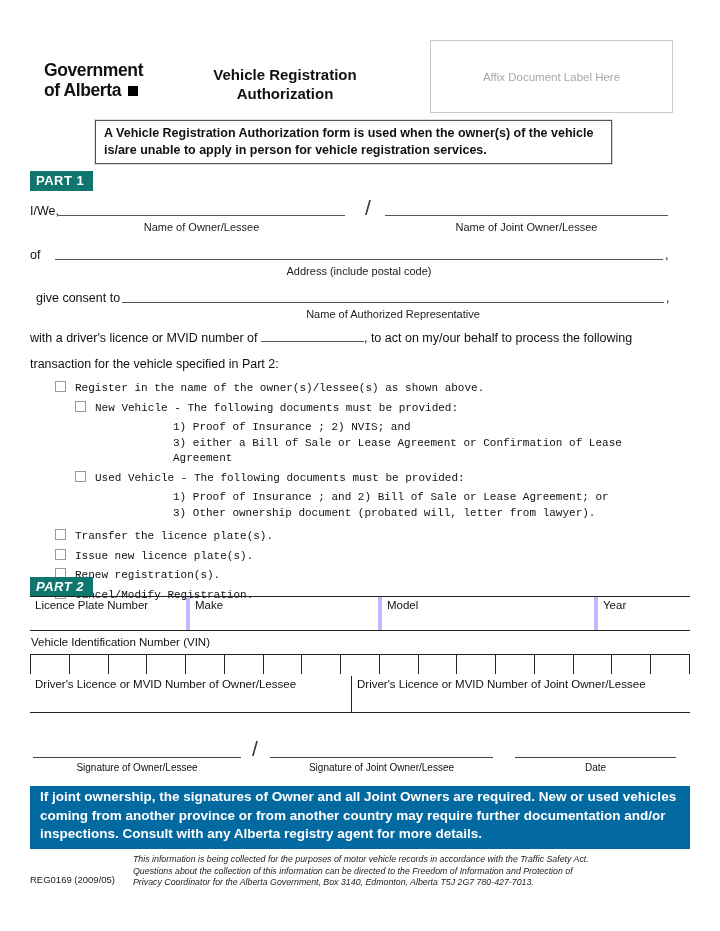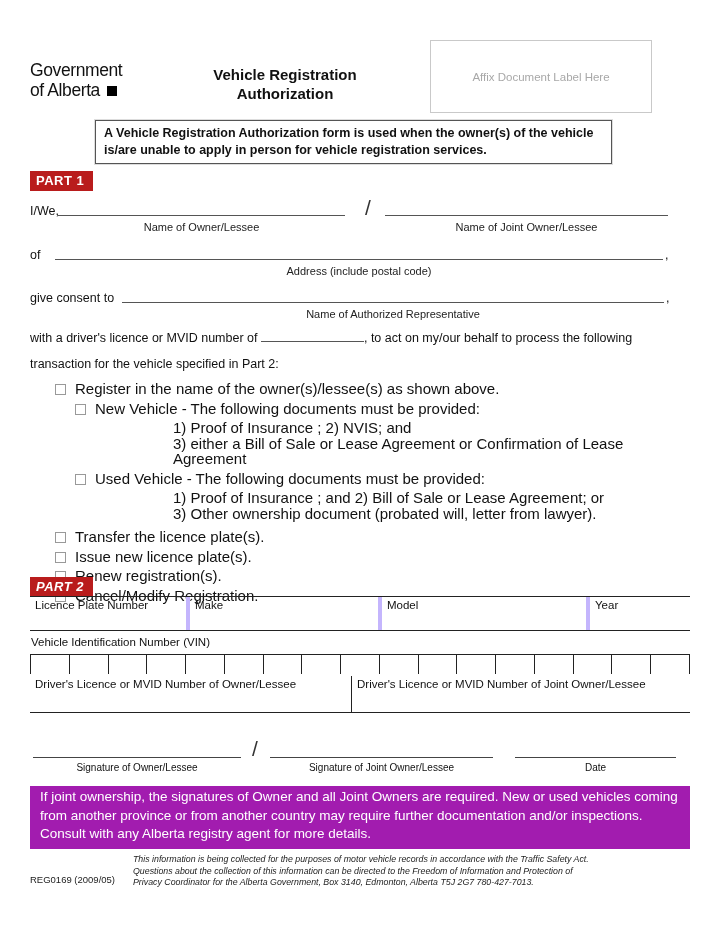--- a/index.html
+++ b/index.html
@@ -3,71 +3,71 @@
 <meta charset="utf-8">
 <style>
   * { margin:0; padding:0; box-sizing:border-box; }
   html,body { background:#e8e8e8; }
   .page {
     position:relative; width:720px; height:931px; background:#ffffff;
     margin:0 auto; font-family:"Liberation Sans","DejaVu Sans",sans-serif;
     color:#111; overflow:hidden;
   }
   
-  .logo { position:absolute; left:30px; top:60px; font-weight:normal;
+  .logo { position:absolute; left:44px; top:60px; font-weight:bold;
           font-size:17.5px; line-height:20px; letter-spacing:-0.4px; }
   .logo-square { display:inline-block; width:10px; height:10px; background:#000; margin-left:7px; }
   .form-title { position:absolute; left:170px; top:65px; width:230px; text-align:center;
                 font-weight:bold; font-size:15px; line-height:19px; }
-  .affix-box { position:absolute; left:430px; top:40px; width:222px; height:73px;
+  .affix-box { position:absolute; left:430px; top:40px; width:243px; height:73px;
                border:1px solid #c9c9c9; display:flex; align-items:center; justify-content:center;
                color:#a8a8a8; font-size:11.5px; }
   
   .intro-box { position:absolute; left:95px; top:120px; width:517px;
                border:1px solid #555; outline:1px solid #ddd; padding:4px 8px 5px 8px;
                font-weight:bold; font-size:12.5px; line-height:16.5px; }
   
-  .part-label { position:absolute; left:30px; background:#b91c1c; color:#fff; font-weight:bold;
+  .part-label { position:absolute; left:30px; background:#0f766e; color:#fff; font-weight:bold;
                 font-size:13px; padding:2px 9px 3px 6px; letter-spacing:0.5px; }
   .part1-pos { top:171px; } .part2-pos { top:577px;font-style:italic; }
   
   .fill-line { position:absolute; border-bottom:1px solid #555; height:19px; }
   .inline-txt { position:absolute; font-size:12.5px; }
   .under-label { position:absolute; text-align:center; font-size:11px; color:#222; }
   .big-slash { position:absolute; font-size:21px; color:#333; }
   .short-blank { display:inline-block; width:103px; border-bottom:1px solid #555; height:12px; }
   
-  .options { position:absolute; left:55px; top:381px; width:630px; font-size:15px; }
+  .options { position:absolute; left:55px; top:381px; width:630px; font-size:11px;font-family:Liberation Mono, monospace; }
   .opt-row { margin-bottom:4px; line-height:15.5px; }
   .opt-indent { margin-left:20px; }
   .checkbox { display:inline-block; width:11px; height:11px; border:1px solid #999;
               background:#fff; margin-right:9px; vertical-align:-1px; }
   .opt-sub { margin-left:118px; line-height:15.5px; }
   .opt-gap { margin-bottom:8px; }
   
   .p2-table { position:absolute; left:30px; top:596px; width:660px; height:35px;
               border-top:1px solid #222; border-bottom:1px solid #222; display:flex; }
   .p2-cell { font-size:11.5px; padding:2px 5px; }
   .p2-cell + .p2-cell { border-left:4px solid #c4b5fd; }
-  .p2-c1 { width:156px; } .p2-c2 { width:192px; } .p2-c3 { width:208px; } .p2-c4 { flex:1; }
+  .p2-c1 { width:156px; } .p2-c2 { width:192px; } .p2-c3 { width:208px; } .p2-c4 { flex:1;margin-left:8px; }
   .vin-label { position:absolute; left:31px; top:636px; font-size:11.5px; }
   .vin-grid { position:absolute; left:30px; top:654px; width:660px; height:20px;
               border-top:1px solid #222; display:flex; }
   .vin-cell { flex:1; border-left:1px solid #222; }
   .vin-cell:last-child { border-right:1px solid #222; }
   .dl-row { position:absolute; left:30px; top:676px; width:660px; height:37px;
             border-bottom:1px solid #222; display:flex; }
   .dl-cell { font-size:11.5px; padding:2px 5px; }
   .dl-c1 { width:322px; border-right:1px solid #222; } .dl-c2 { flex:1; }
   
   .sig-line { position:absolute; top:757px; border-top:1px solid #444; height:0; }
   .sig-label { position:absolute; top:762px; text-align:center; font-size:10px; }
   
-  .notice { position:absolute; left:30px; top:786px; width:660px; background:#a21caf; color:#fff;
-            font-weight:normal; font-size:13.5px; line-height:18.5px; padding:2px 9px 5px 10px; }
+  .notice { position:absolute; left:30px; top:786px; width:660px; background:#0369a1; color:#fff;
+            font-weight:bold; font-size:13.5px; line-height:18.5px; padding:2px 9px 5px 10px; }
   
   .privacy { position:absolute; left:133px; top:854px; width:462px; font-style:italic;
              font-size:8.8px; line-height:11.5px; color:#222; }
   .form-number { position:absolute; left:30px; top:874px; font-size:9.5px; color:#222; }
 </style>
 </head>
 <body>
 
 <div class="page">
 
@@ -94,21 +94,21 @@
   <span class="big-slash" style="left:365px; top:196px;">/</span>
   <div class="fill-line" style="left:385px; top:197px; width:283px;"></div>
   <span class="under-label" style="left:385px; top:221px; width:283px;">Name of Joint Owner/Lessee</span>
   <span class="under-label" style="left:58px; top:221px; width:287px;">Name of Owner/Lessee</span>
 
   <span class="inline-txt" style="left:30px; top:248px;">of</span>
   <div class="fill-line" style="left:55px; top:241px; width:608px;"></div>
   <span class="inline-txt" style="left:665px; top:248px;">,</span>
   <span class="under-label" style="left:55px; top:265px; width:608px;">Address (include postal code)</span>
 
-  <span class="inline-txt" style="left:30px; top:291px;">give consent to</span>
+  <span class="inline-txt" style="left:36px; top:291px;">give consent to</span>
   <div class="fill-line" style="left:122px; top:284px; width:542px;"></div>
   <span class="inline-txt" style="left:666px; top:291px;">,</span>
   <span class="under-label" style="left:122px; top:308px; width:542px;">Name of Authorized Representative</span>
 
   <div class="inline-txt" style="left:30px; top:330px; width:660px;">
     <span>with a driver's licence or MVID number of</span>
     <span class="short-blank"></span><span>, to act on my/our behalf to process the following</span>
   </div>
   <span class="inline-txt" style="left:30px; top:357px;">transaction for the vehicle specified in Part 2:</span>
 

